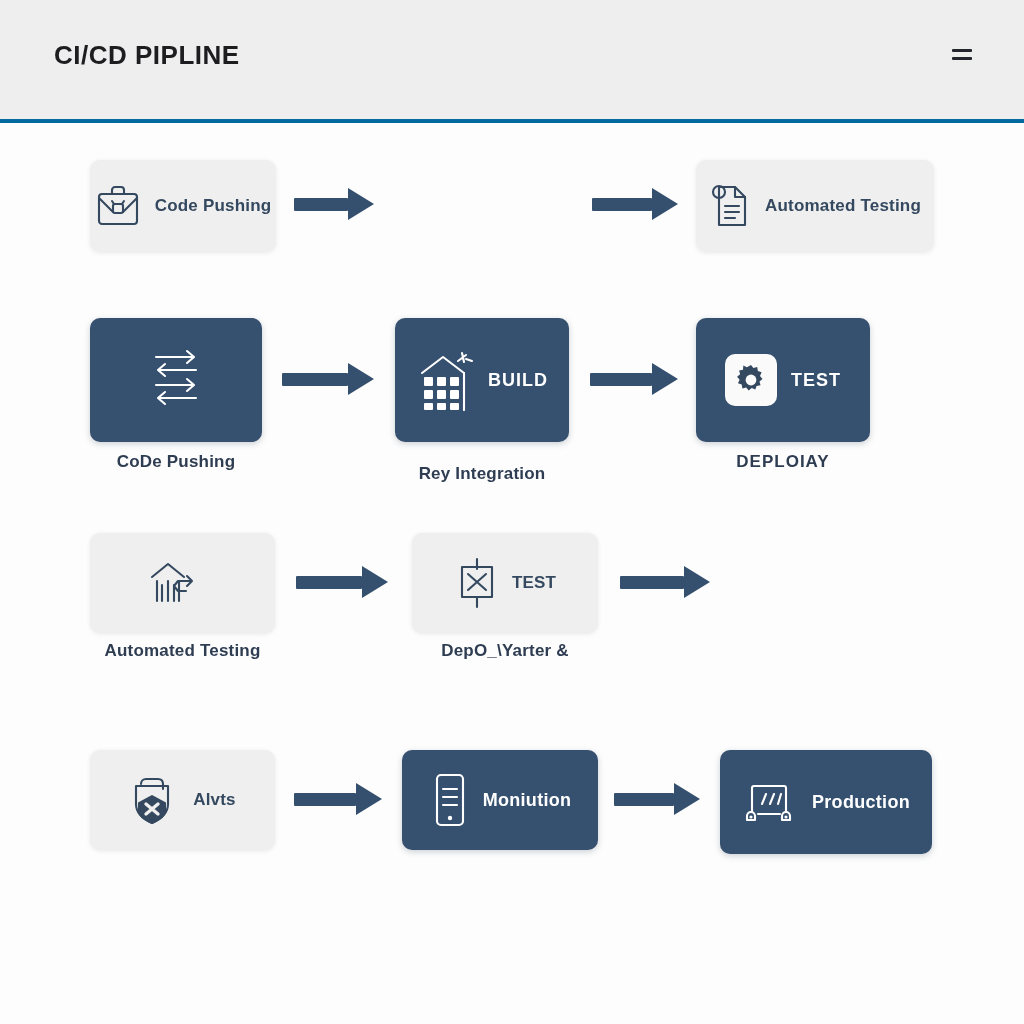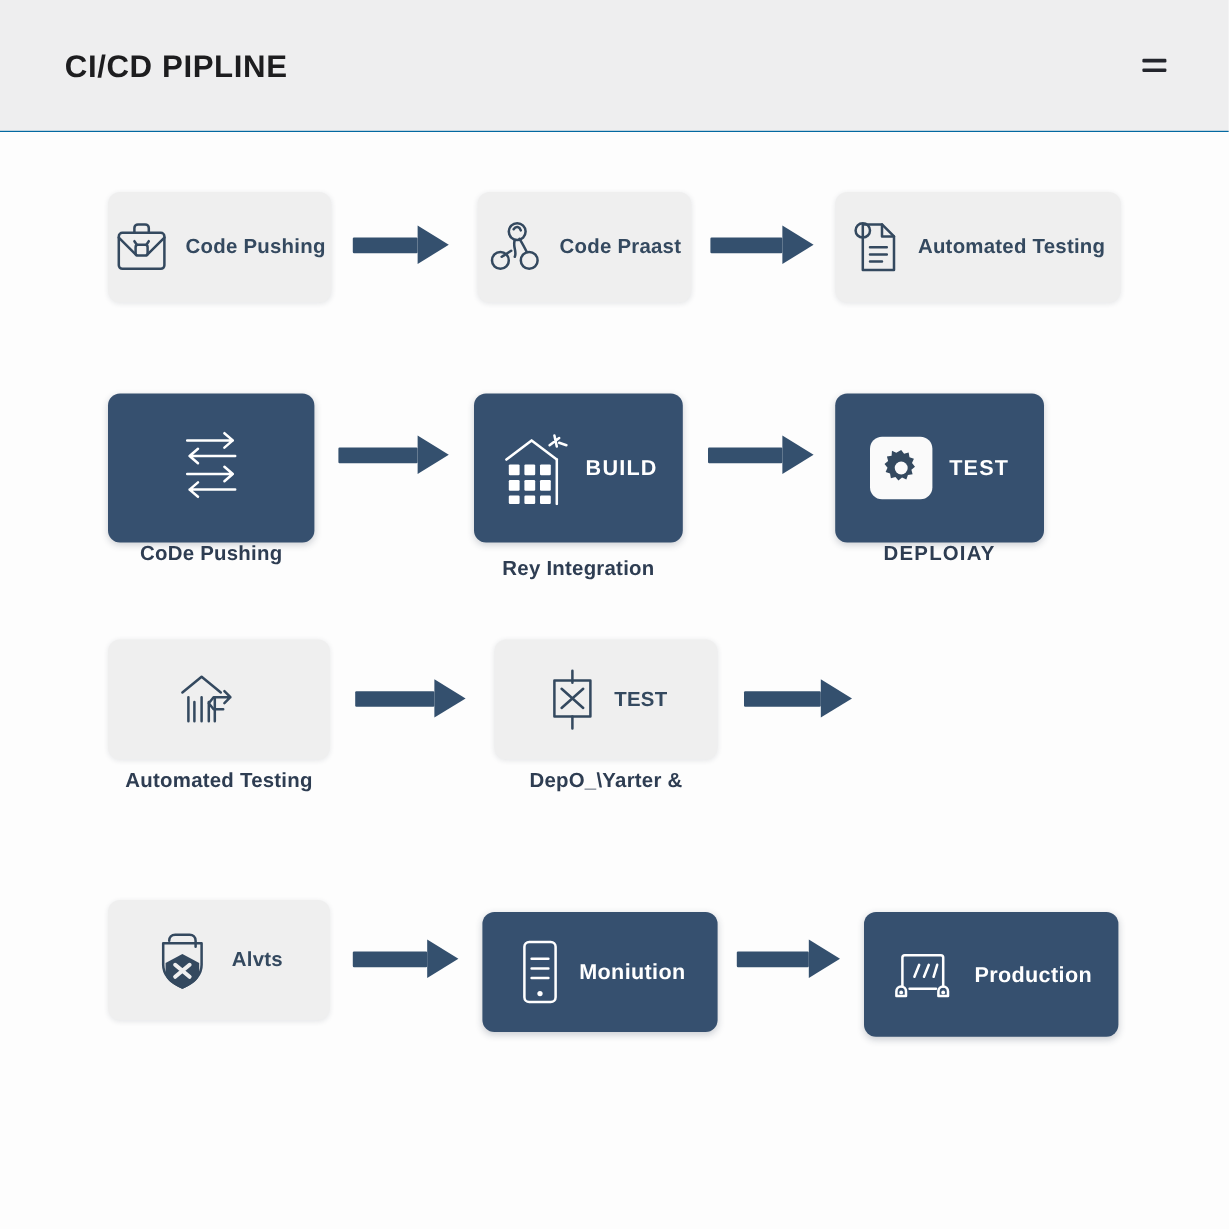--- a/index.html
+++ b/index.html
@@ -15,23 +15,23 @@
     font-family: "Liberation Sans", sans-serif;
     background: #fdfdfd;
     position: relative;
   }
 
   
   #app-header {
     position: absolute;
     left: 0; top: 0;
     width: 1024px;
-    height: 110px;
+    height: 123px;
     background: #eeeeef;
-    border-bottom: 1px solid #0369a1;
+    border-bottom: 4px solid #0369a1;
   }
   #app-title {
     position: absolute;
     left: 54px;
     top: 40px;
     font-size: 26px;
     font-weight: bold;
     letter-spacing: 0.5px;
     color: #1d1d1f;
     font-family: "Liberation Sans", sans-serif;
@@ -81,21 +81,20 @@
     box-shadow: 0 1px 4px rgba(35,45,65,0.10);
   }
   .node-card.light {
     background: #efefef;
     color: #34495f;
   }
   .node-card.dark {
     background: #36506f;
     color: #ffffff;
     box-shadow: 0 2px 6px rgba(30,45,70,0.22);
-    margin-top: 10px;
   }
 
   .node-inline-label {
     font-size: 17px;
     font-weight: 600;
     white-space: nowrap;
     letter-spacing: 0.2px;
   }
   .node-card.dark .node-inline-label {
     font-size: 18px;
@@ -183,32 +182,20 @@
         </svg>
         <span class="node-inline-label">Code Pushing</span>
       </div>
     </div>
 
     <div class="arrow" style="left:294px;top:31px;width:80px">
       <span class="shaft"></span>
       <span class="head"></span>
     </div>
 
-    <div class="node" style="left:398px;top:0;width:178px;height:92px">
-      <div class="node-card light">
-        <svg class="icon" width="46" height="46" viewBox="0 0 46 46">
-          <circle class="icon-dark-stroke" cx="25" cy="10" r="7"></circle>
-          <circle class="icon-dark-stroke" cx="11" cy="34" r="7"></circle>
-          <circle class="icon-dark-stroke" cx="35" cy="34" r="7"></circle>
-          <path class="icon-dark-stroke" d="M23 17c-2 6 2 9 0 14M27 16c3 5 5 9 6 11M20 26c-3 2-6 4-8 5"></path>
-          <path class="icon-dark-stroke" d="M22 8c2-3 5-2 6 1"></path>
-        </svg>
-        <span class="node-inline-label">Code Praast</span>
-      </div>
-    </div>
 
     <div class="arrow" style="left:592px;top:31px;width:86px">
       <span class="shaft"></span>
       <span class="head"></span>
     </div>
 
     <div class="node" style="left:696px;top:0;width:238px;height:92px">
       <div class="node-card light">
         <svg class="icon" width="42" height="48" viewBox="0 0 42 48">
           <path class="icon-dark-stroke" d="M10 5h16l10 10v28H10z"></path>

